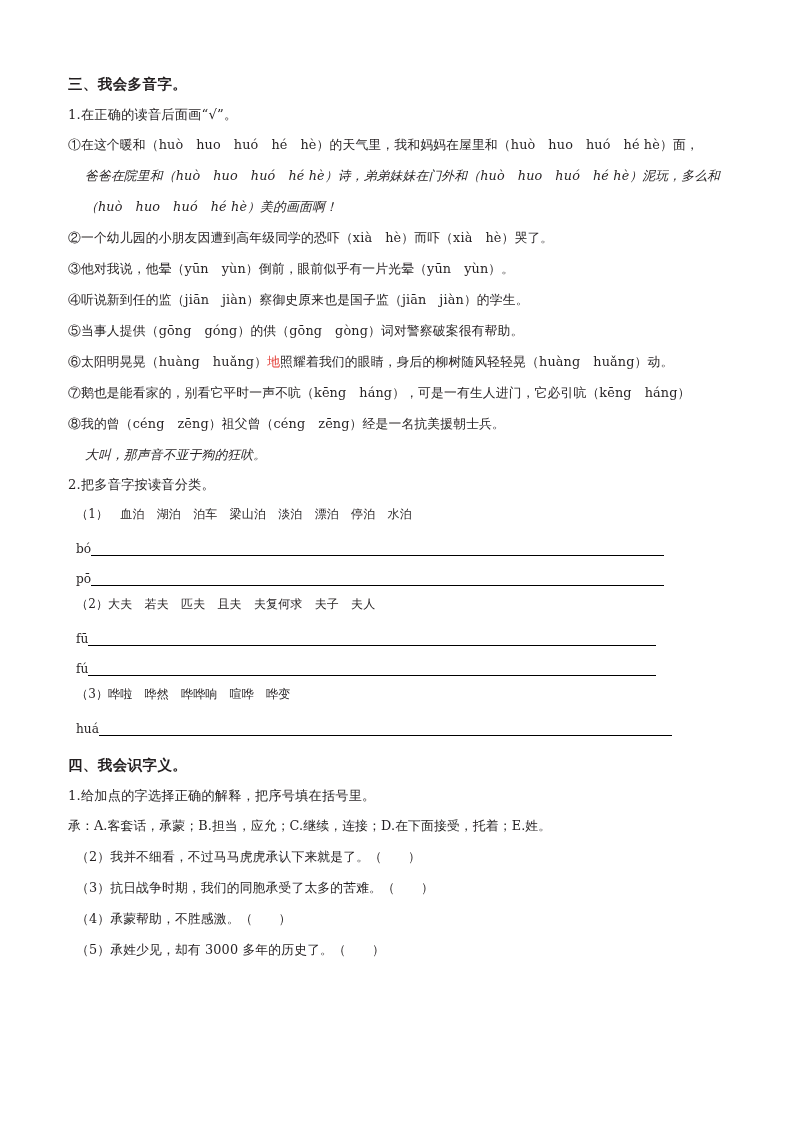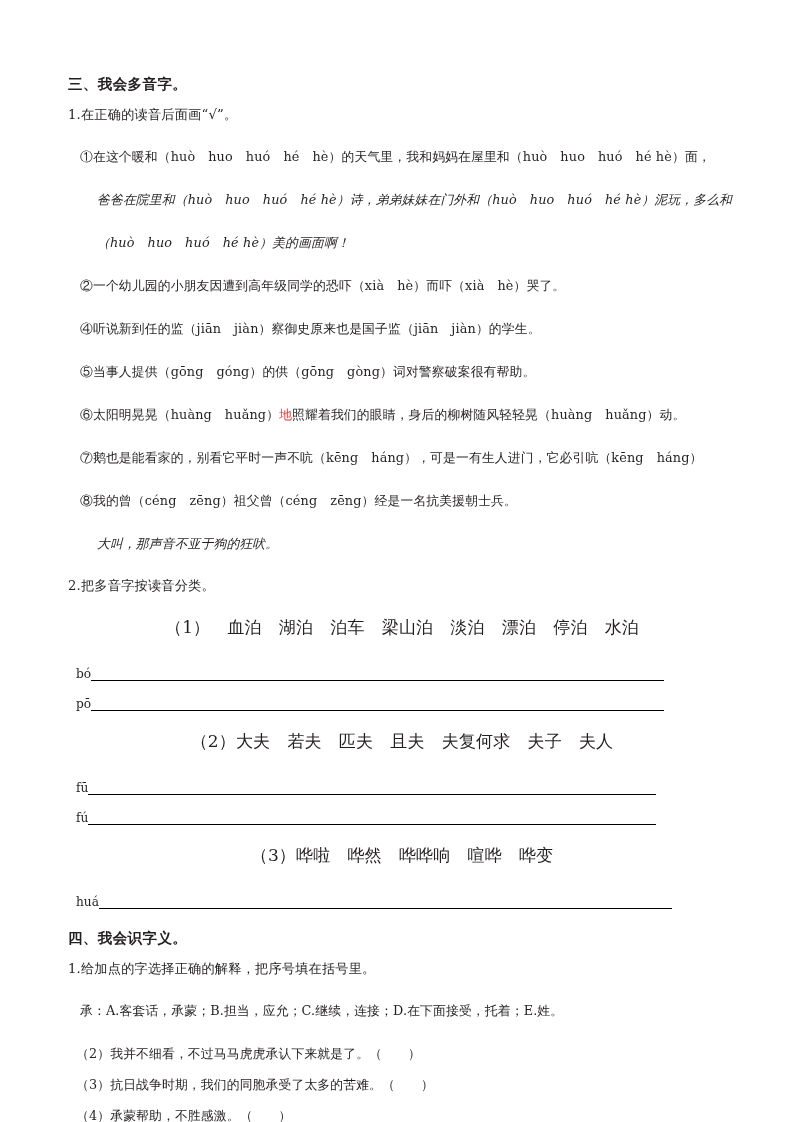--- a/index.html
+++ b/index.html
@@ -45,37 +45,36 @@
     line-height: 29px;
     letter-spacing: 0.2px;
     margin: 0;
     white-space: nowrap;
   }
   
   .item-line {
     font-size: 12.8px;
     line-height: 31px;
     letter-spacing: 0.15px;
-    margin: 12px;
+    margin: 0;
     white-space: nowrap;
   }
   .item-line.indent {
     padding-left: 17px;
     font-style: italic;
   }
 
   
   .word-row {
-    font-size: 17px;
+    font-size: 12px;
     line-height: 30px;
     letter-spacing: 0.15px;
-    margin: 12px;
+    margin: 0;
     padding-left: 8px;
     white-space: nowrap;
-    text-align: center;
   }
 
   
   .blank-row {
     display: flex;
     align-items: flex-end;
     height: 30px;
     margin: 0;
     padding-left: 8px;
   }
@@ -120,20 +119,21 @@
     <h2 class="section-head">三、我会多音字。</h2>
 
     <p class="task-line">1.在正确的读音后面画“√”。</p>
 
     <p class="item-line">①在这个暖和（huò　huo　huó　hé　hè）的天气里，我和妈妈在屋里和（huò　huo　huó　hé hè）面，</p>
     <p class="item-line indent">爸爸在院里和（huò　huo　huó　hé hè）诗，弟弟妹妹在门外和（huò　huo　huó　hé hè）泥玩，多么和</p>
     <p class="item-line indent">（huò　huo　huó　hé hè）美的画面啊！</p>
 
     <p class="item-line">②一个幼儿园的小朋友因遭到高年级同学的恐吓（xià　hè）而吓（xià　hè）哭了。</p>
 
+    <p class="item-line">③他对我说，他晕（yūn　yùn）倒前，眼前似乎有一片光晕（yūn　yùn）。</p>
 
     <p class="item-line">④听说新到任的监（jiān　jiàn）察御史原来也是国子监（jiān　jiàn）的学生。</p>
 
     <p class="item-line">⑤当事人提供（gōng　góng）的供（gōng　gòng）词对警察破案很有帮助。</p>
 
     <p class="item-line"><span>⑥太阳明晃晃（huàng　huǎng）</span><span class="red">地</span><span>照耀着我们的眼睛，身后的柳树随风轻轻晃（huàng　huǎng）动。</span></p>
 
     <p class="item-line">⑦鹅也是能看家的，别看它平时一声不吭（kēng　háng），可是一有生人进门，它必引吭（kēng　háng）</p>
     <p class="item-line">⑧我的曾（céng　zēng）祖父曾（céng　zēng）经是一名抗美援朝士兵。</p>
 

